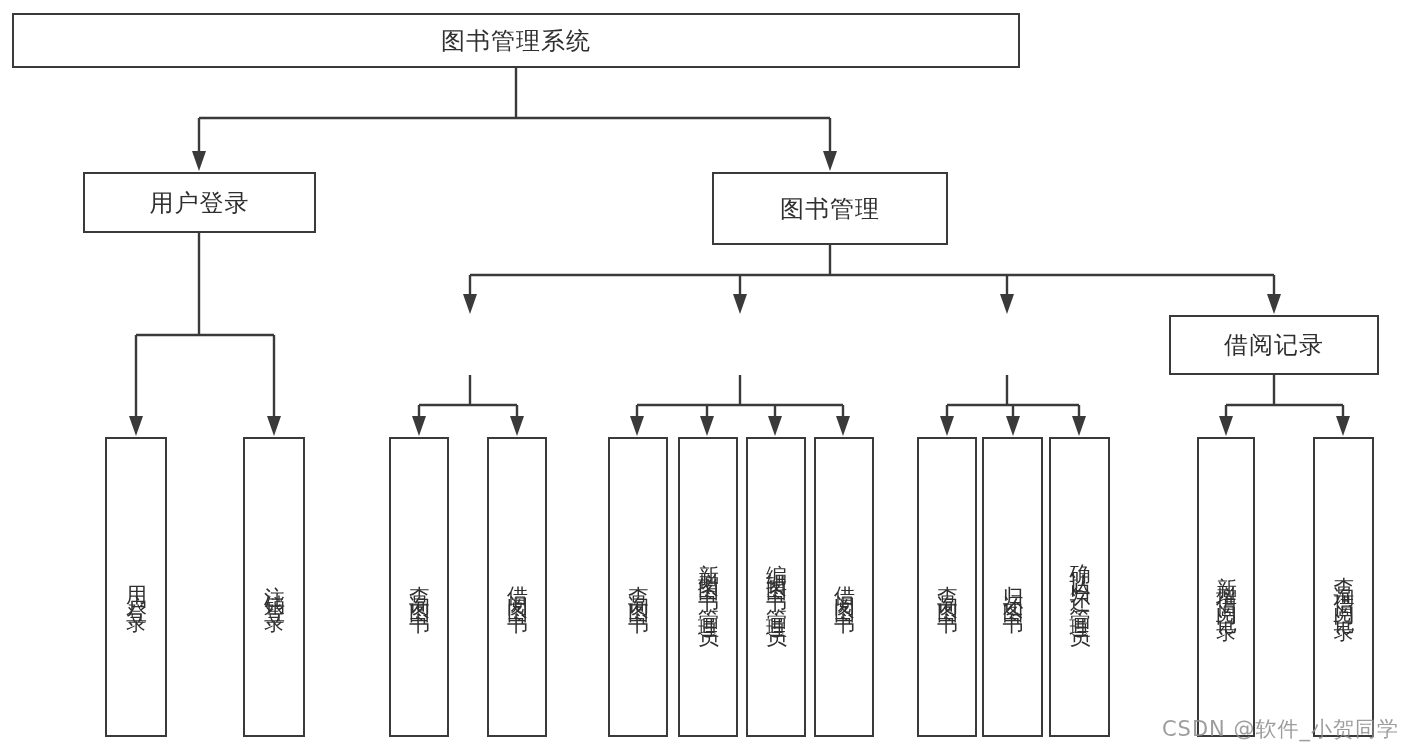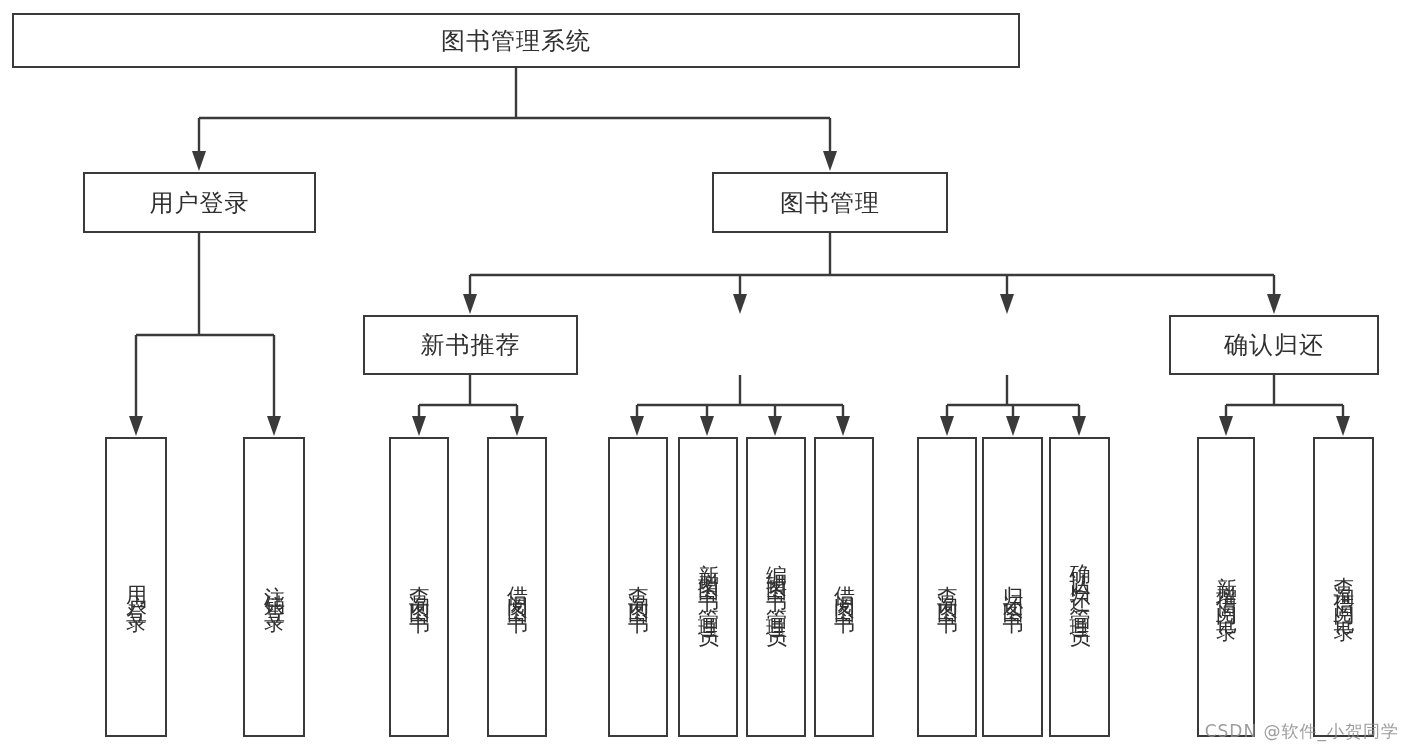--- a/index.html
+++ b/index.html
@@ -44,21 +44,21 @@
     height: 300px;
     font-size: 21px;
     writing-mode: vertical-rl;
     text-orientation: mixed;
     letter-spacing: 9px;
     line-height: 1;
     text-align: center;
   }
   .node-root   { left: 12px;  top: 13px;  width: 1008px; height: 55px; }
   .node-l2-a   { left: 83px;  top: 172px; width: 233px;  height: 61px; }
-  .node-l2-b   { left: 712px; top: 172px; width: 236px;  height: 61px; }
+  .node-l2-b   { left: 712px; top: 172px; width: 236px;  height: 73px; }
   .node-l3     { top: 315px; height: 60px; }
   .node-l3-1   { left: 363px;  width: 215px; }
   .node-l3-2   { left: 633px;  width: 214px; }
   .node-l3-3   { left: 901px;  width: 212px; }
   .node-l3-4   { left: 1169px; width: 210px; }
   .leaf-a1 { left: 105px;  width: 62px; }
   .leaf-a2 { left: 243px;  width: 62px; }
   .leaf-b1 { left: 389px;  width: 60px; }
   .leaf-b2 { left: 487px;  width: 60px; }
   .leaf-c1 { left: 608px;  width: 60px; }
@@ -68,21 +68,21 @@
   .leaf-d1 { left: 917px;  width: 60px; }
   .leaf-d2 { left: 982px;  width: 61px; }
   .leaf-d3 { left: 1049px; width: 61px; }
   .leaf-e1 { left: 1197px; width: 58px; }
   .leaf-e2 { left: 1313px; width: 61px; }
   .watermark {
     position: absolute;
     right: 6px;
     bottom: 4px;
     z-index: 3;
-    font-size: 17px;
+    font-size: 21px;
     color: rgba(140, 140, 140, 0.85);
     letter-spacing: 1px;
     white-space: nowrap;
   }
 </style>
 </head>
 <body>
 
 <div class="canvas">
 
@@ -134,22 +134,21 @@
       <polygon points="1219,416 1233,416 1226,436"></polygon>
       <polygon points="1336,416 1350,416 1343,436"></polygon>
     </g>
   </svg>
 
   <div class="node h node-root">图书管理系统</div>
 
   <div class="node h node-l2-a">用户登录</div>
   <div class="node h node-l2-b">图书管理</div>
 
-  <div class="node h node-l3 node-l3-1">新书推荐</div>
-  <div class="node h node-l3 node-l3-4">确认归还</div>
+  <div class="node h node-l3 node-l3-4">借阅记录</div>
 
   <div class="node leaf leaf-a1">用户登录</div>
   <div class="node leaf leaf-a2">注销登录</div>
 
   <div class="node leaf leaf-b1">查询图书</div>
   <div class="node leaf leaf-b2">借阅图书</div>
 
   <div class="node leaf leaf-c1">查询图书</div>
   <div class="node leaf leaf-c2">新增图书（管理员）</div>
   <div class="node leaf leaf-c3">编辑图书（管理员）</div>

